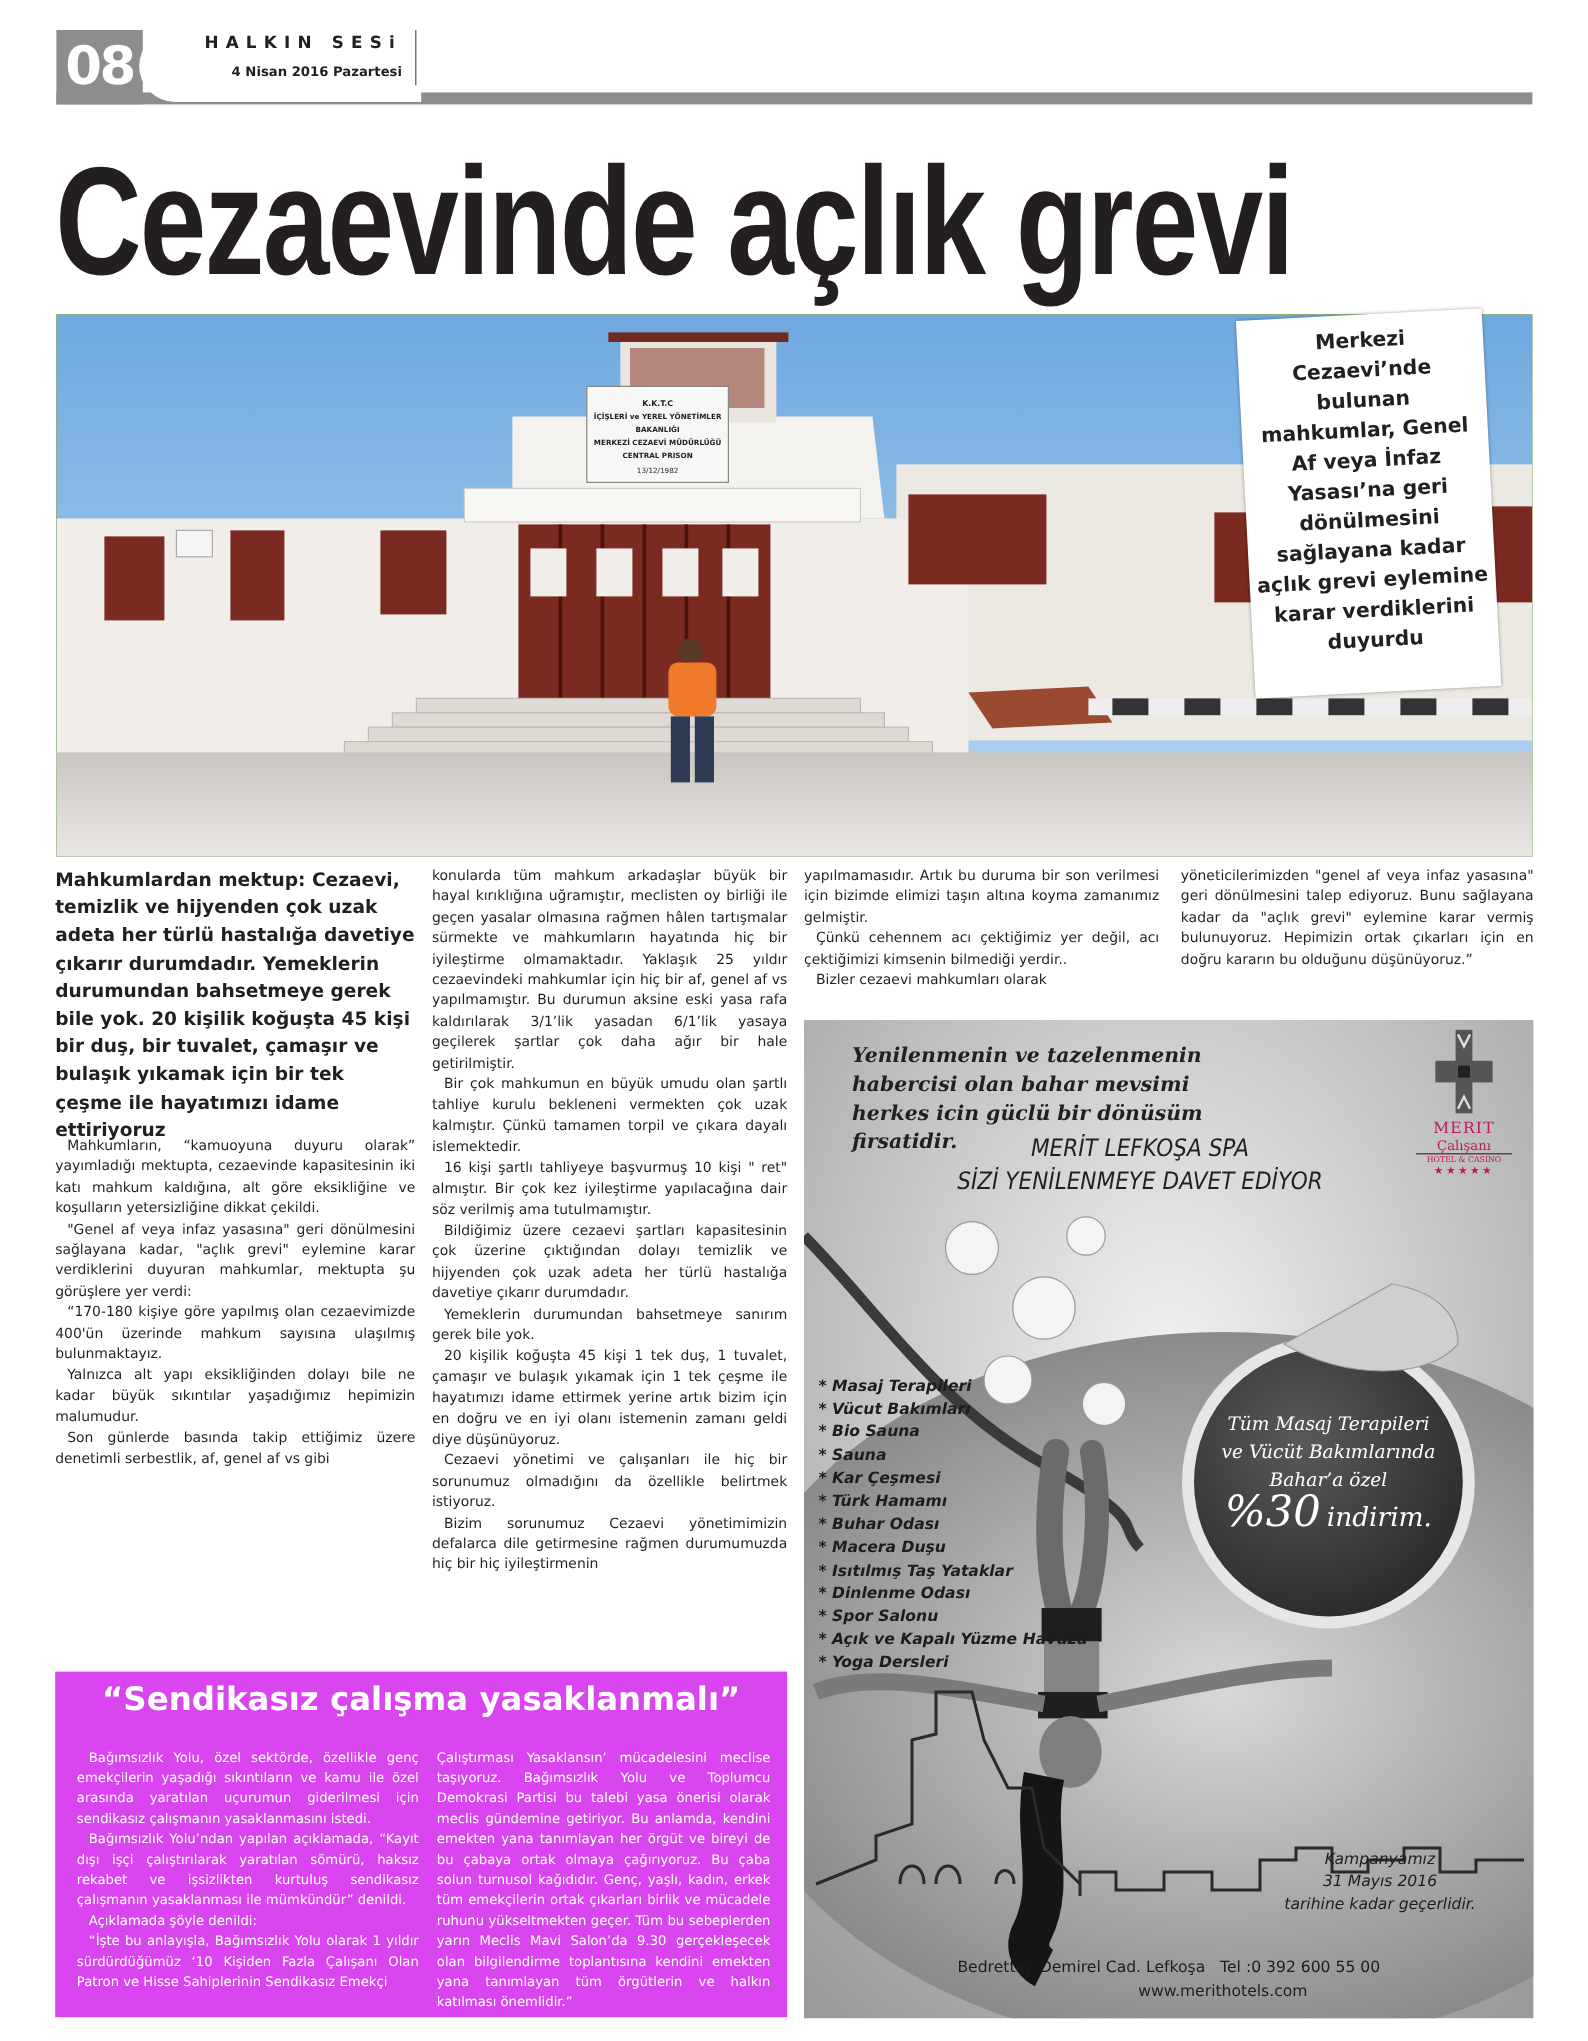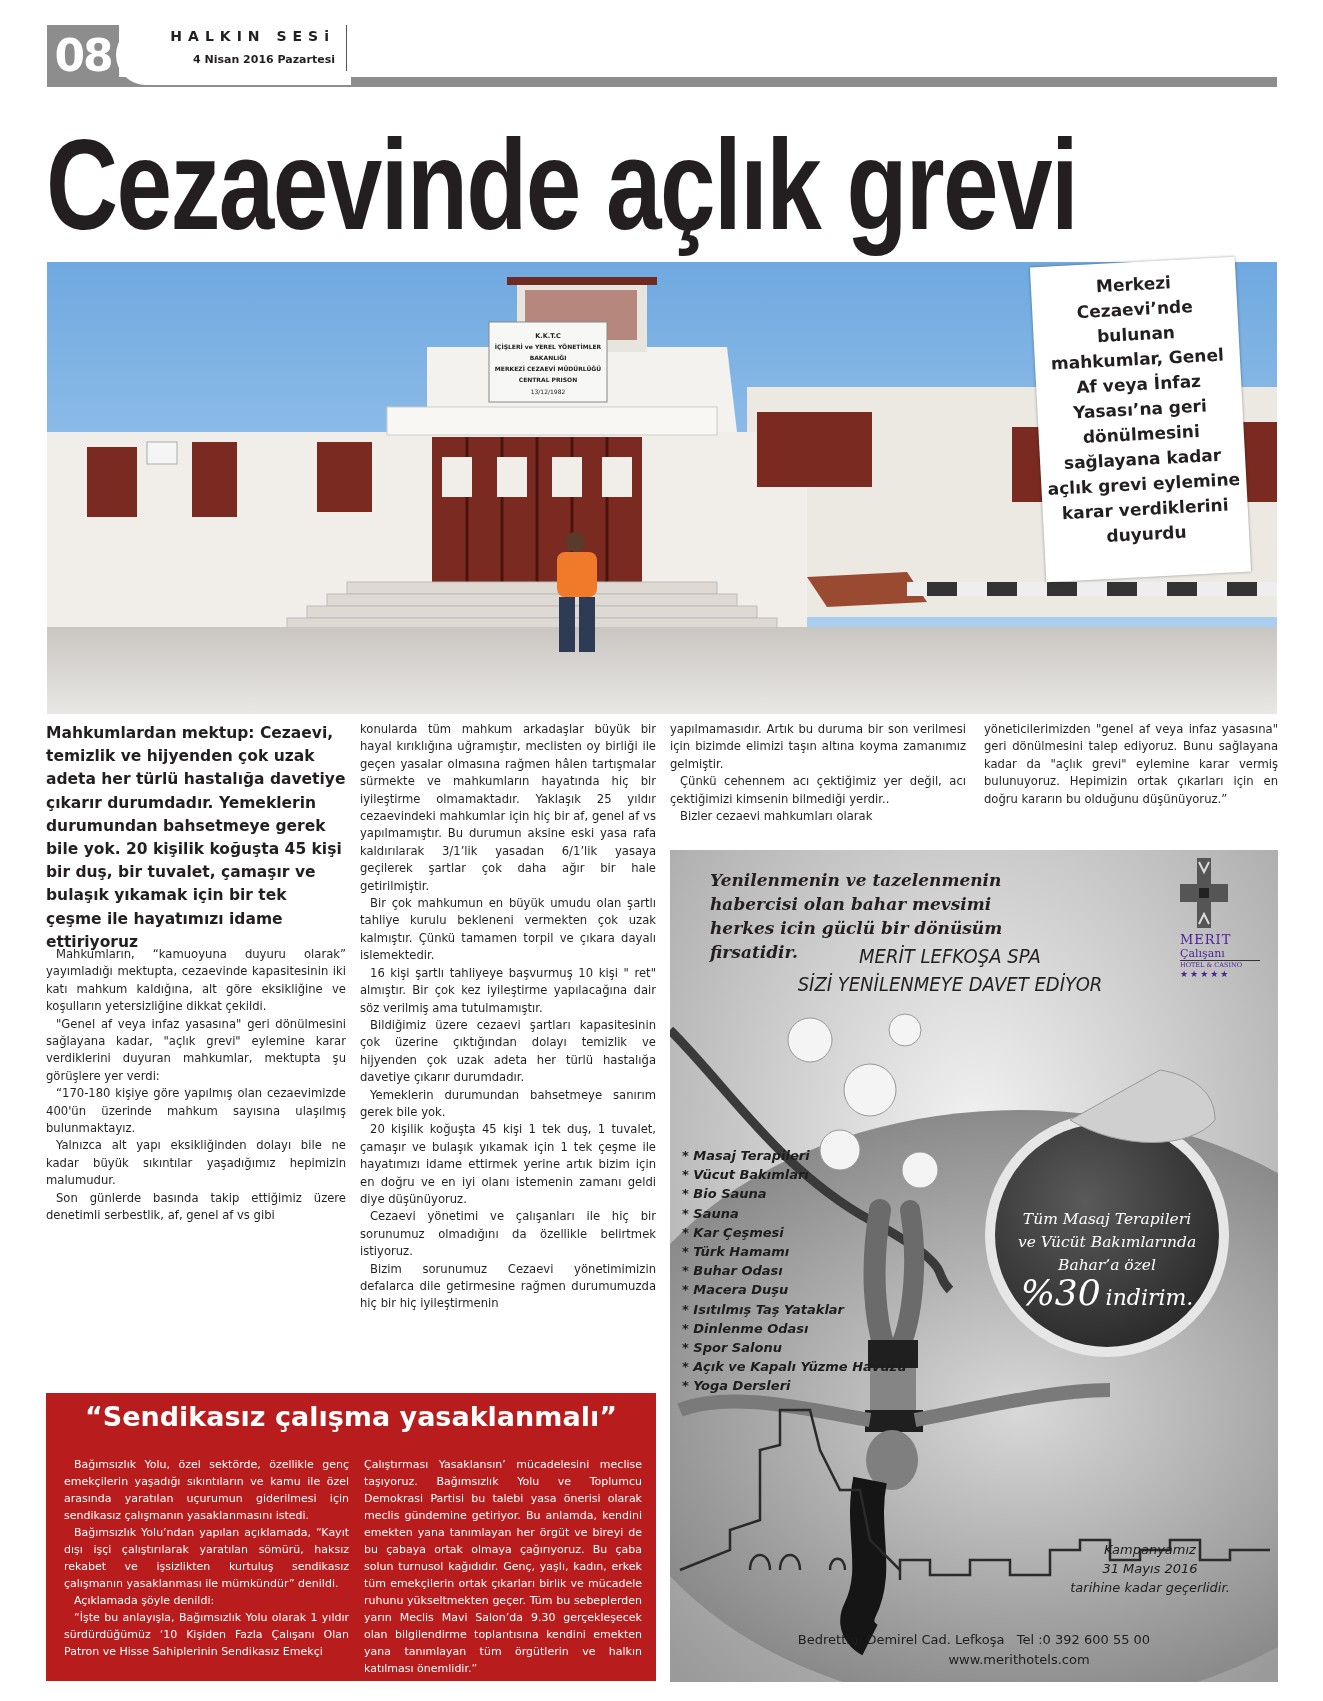--- a/index.html
+++ b/index.html
@@ -24,21 +24,21 @@
   .col p{margin:0;text-indent:10px;}
   .lede{font-family:"DejaVu Sans",sans-serif;font-weight:bold;font-size:15.5px;line-height:23.2px;color:#231f20;}
   #col1-lede{left:46px;top:722px;width:300px;}
   #col1{left:46px;top:946px;width:300px;}
   #col2{left:360px;top:721px;width:296px;}
   #col3{left:670px;top:721px;width:296px;}
   #col4{left:984px;top:721px;width:294px;}
   
   #ad{left:670px;top:850px;width:608px;height:832px;overflow:hidden;background:#d9d9d9;}
   
-  #box{left:46px;top:1393px;width:610px;height:288px;background:#b91c1c;color:#fff;}
+  #box{left:46px;top:1393px;width:610px;height:288px;background:#d946ef;color:#fff;}
   #box-title{left:0;top:8px;width:610px;text-align:center;font-family:"DejaVu Sans",sans-serif;font-weight:bold;font-size:27px;color:#fff;white-space:nowrap;}
   #box-c1{left:18px;top:63px;width:285px;color:#fff;}
   #box-c2{left:318px;top:63px;width:278px;color:#fff;}
   #box .col{color:#fff;font-size:11px;line-height:17px;}
 </style>
 </head>
 <body>
 
 <div class="abs" id="hdr-bar"></div>
 <div class="abs" id="page-num-box"></div>
@@ -220,21 +220,21 @@
 
   <div class="abs" style="left:40px;top:18px;width:380px;font-family:'DejaVu Serif',serif;font-style:italic;font-weight:bold;font-size:17px;line-height:24px;color:#231f20;">
     <div>Yenilenmenin ve tazelenmenin</div>
     <div>habercisi olan bahar mevsimi</div>
     <div>herkes icin güclü bir dönüsüm firsatidir.</div>
   </div>
   <div class="abs" style="left:70px;top:92px;width:420px;text-align:center;font-family:'DejaVu Sans',sans-serif;font-style:italic;font-size:20px;line-height:28px;color:#231f20;transform:scaleX(0.9);transform-origin:center top;">
     <div>MERİT LEFKOŞA SPA</div>
     <div>SİZİ YENİLENMEYE DAVET EDİYOR</div>
   </div>
-  <div class="abs" style="left:510px;top:8px;width:80px;text-align:left;color:#4c1d95;">
+  <div class="abs" style="left:510px;top:8px;width:80px;text-align:center;color:#be185d;">
     <svg width="48" height="70" viewBox="0 0 48 70">
       <rect x="17" y="0" width="14" height="70" fill="#555"></rect>
       <rect x="0" y="26" width="48" height="18" fill="#555"></rect>
       <rect x="19" y="30" width="10" height="10" fill="#222"></rect>
       <path d="M19,4 L24,14 L29,4" stroke="#ddd" stroke-width="2" fill="none"></path>
       <path d="M19,66 L24,56 L29,66" stroke="#ddd" stroke-width="2" fill="none"></path>
     </svg>
     <div style="font-family:'DejaVu Serif',serif;font-size:13px;letter-spacing:1px;">MERIT</div>
     <div style="font-family:'DejaVu Serif',serif;font-size:11px;border-bottom:1px solid #333;">Çalışanı</div>
     <div style="font-family:'DejaVu Serif',serif;font-size:6.5px;">HOTEL &amp; CASINO</div>
@@ -248,21 +248,21 @@
     <div>* Kar Çeşmesi</div>
     <div>* Türk Hamamı</div>
     <div>* Buhar Odası</div>
     <div>* Macera Duşu</div>
     <div>* Isıtılmış Taş Yataklar</div>
     <div>* Dinlenme Odası</div>
     <div>* Spor Salonu</div>
     <div>* Açık ve Kapalı Yüzme Havuzu</div>
     <div>* Yoga Dersleri</div>
   </div>
-  <div class="abs" style="left:327px;top:326px;width:220px;text-align:center;color:#fff;font-family:'DejaVu Serif',serif;font-style:italic;font-size:15.5px;line-height:23px;margin-top:32px;">
+  <div class="abs" style="left:327px;top:326px;width:220px;text-align:center;color:#fff;font-family:'DejaVu Serif',serif;font-style:italic;font-size:15.5px;line-height:23px;">
     <div>Tüm Masaj Terapileri</div>
     <div>ve Vücüt Bakımlarında</div>
     <div>Bahar’a özel</div>
     <div style="margin-top:4px;">
       <span style="font-size:36px;">%30</span>
       <span style="font-size:22px;">indirim.</span>
     </div>
   </div>
   <div class="abs" style="left:380px;top:690px;width:200px;text-align:center;font-family:'DejaVu Sans',sans-serif;font-style:italic;font-size:13px;line-height:19px;color:#1d1d1d;">
     <div>Kampanyamız</div>

